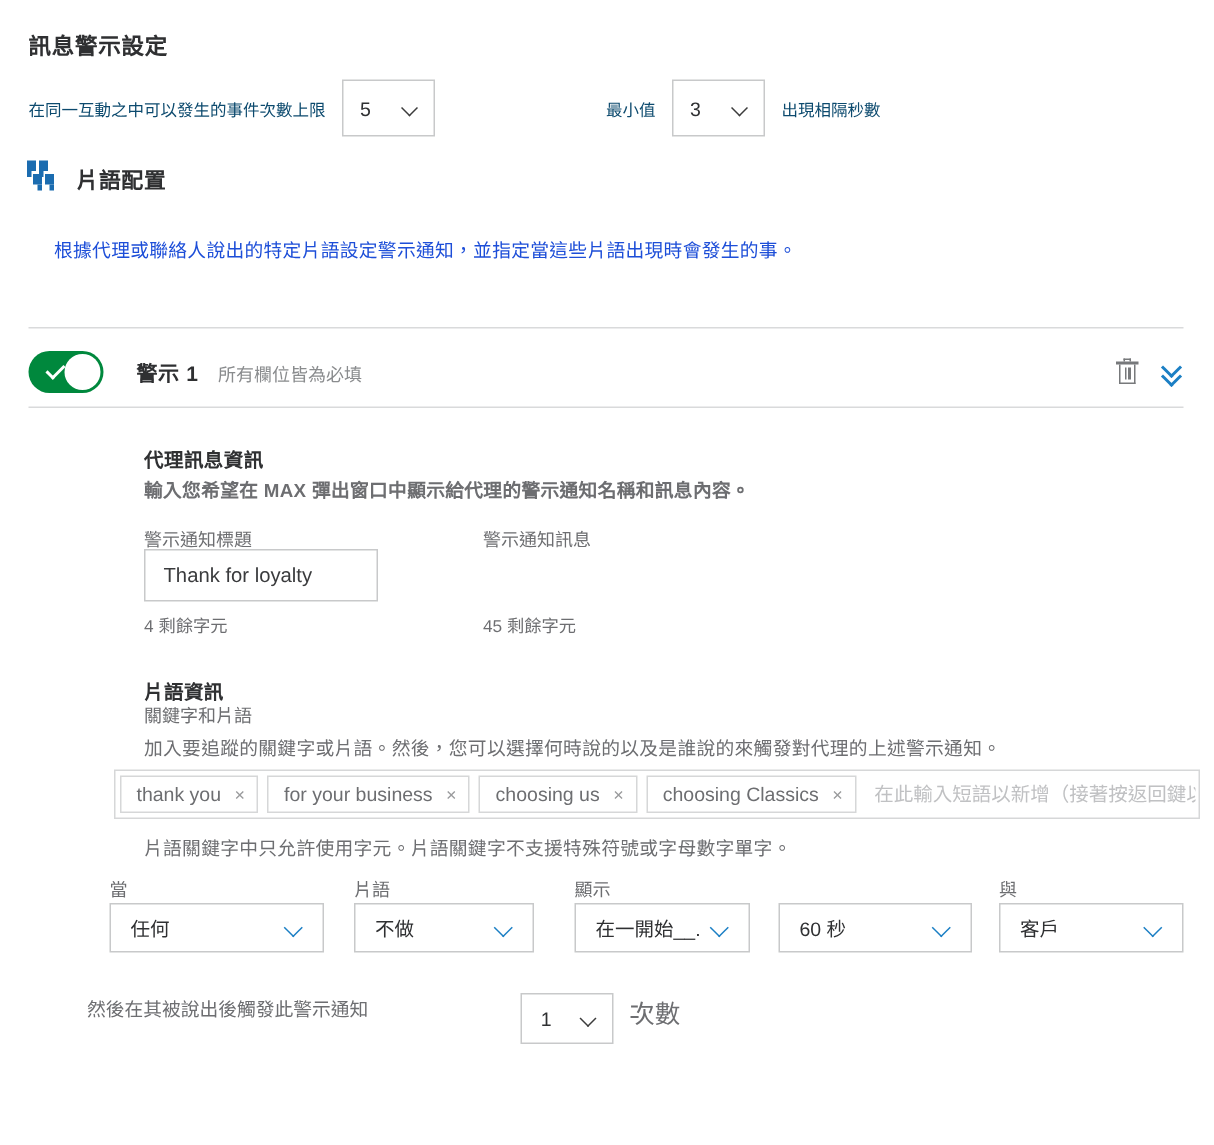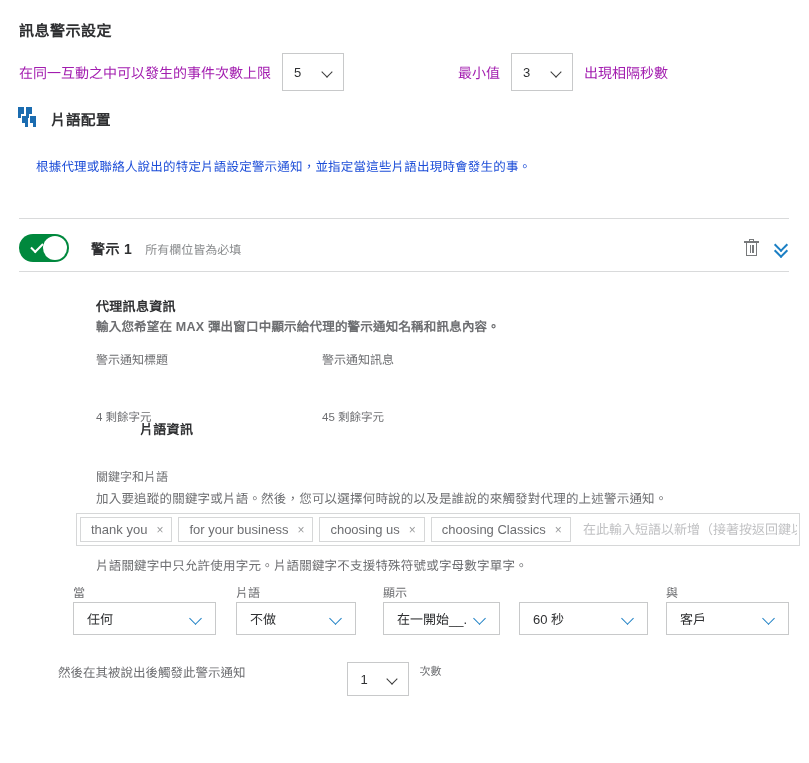--- a/index.html
+++ b/index.html
@@ -37,22 +37,22 @@
   .limits-row {
     position: absolute;
     left: 19px;
     top: 52px;
     width: 770px;
     height: 40px;
     display: flex;
     align-items: center;
   }
   .limits-label {
-    font-size: 14px;
-    color: #a21caf;
+    font-size: 11px;
+    color: #0c4a6e;
     white-space: nowrap;
   }
   .mini-select {
     box-sizing: border-box;
     width: 62px;
     height: 38px;
     border: 1px solid #c8c9ca;
     background: #fff;
     margin-left: 11px;
     margin-right: 11px;
@@ -306,21 +306,21 @@
 
   .hd-agent { left: 96px; top: 296px; }
   .dsc-agent { left: 96px; top: 316px; font-weight: bold; }
   .lbl-title  { left: 96px;  top: 350px; }
   .lbl-msg    { left: 322px; top: 350px; }
   .in-title   { left: 96px;  top: 366px; width: 156px; }
   .in-msg     { left: 322px; top: 366px; width: 467px; }
   .cnt-title  { left: 96px;  top: 408px; }
   .cnt-msg    { left: 322px; top: 408px; }
 
-  .hd-phrase   { left: 96px; top: 419px; margin-left: 44px; }
+  .hd-phrase   { left: 96px; top: 451px; }
   .lbl-keyword { left: 96px; top: 467px; }
   .dsc-phrase  { left: 96px; top: 488px; }
   .dsc-rule    { left: 96px; top: 555px; }
 
   
   .tag-field {
     position: absolute;
     left: 76px;
     top: 513px;
     width: 724px;
@@ -450,21 +450,21 @@
     align-items: center;
     justify-content: space-between;
     padding: 0 8px 0 13px;
     cursor: pointer;
   }
   .footer-select .val {
     font-size: 13px;
     color: #2f3032;
   }
   .footer-gap { width: 101px; }
-  .footer-unit { font-size: 11px; color: #6d6e71; margin-left: 11px; }
+  .footer-unit { font-size: 17px; color: #6d6e71; margin-left: 11px; }
 </style>
 </head>
 <body>
 
 <div class="page">
 
   <div class="section-title">訊息警示設定</div>
 
   <div class="limits-row">
     <span class="limits-label">在同一互動之中可以發生的事件次數上限</span>
@@ -510,20 +510,21 @@
       <span class="chev-double"></span>
     </span>
   </div>
 
   <div class="rule r2"></div>
 
   <div class="subhead hd-agent">代理訊息資訊</div>
   <div class="subdesc dsc-agent">輸入您希望在 MAX 彈出窗口中顯示給代理的警示通知名稱和訊息內容。</div>
 
   <div class="field-label lbl-title">警示通知標題</div>
+  <input class="text-input in-title" type="text" value="Thank for loyalty" style="">
   <div class="counter cnt-title">4 剩餘字元</div>
 
   <div class="field-label lbl-msg">警示通知訊息</div>
   <div class="counter cnt-msg">45 剩餘字元</div>
 
   <div class="subhead hd-phrase">片語資訊</div>
   <div class="field-label lbl-keyword">關鍵字和片語</div>
   <div class="subdesc dsc-phrase">加入要追蹤的關鍵字或片語。然後，您可以選擇何時說的以及是誰說的來觸發對代理的上述警示通知。</div>
 
   <div class="tag-field">

